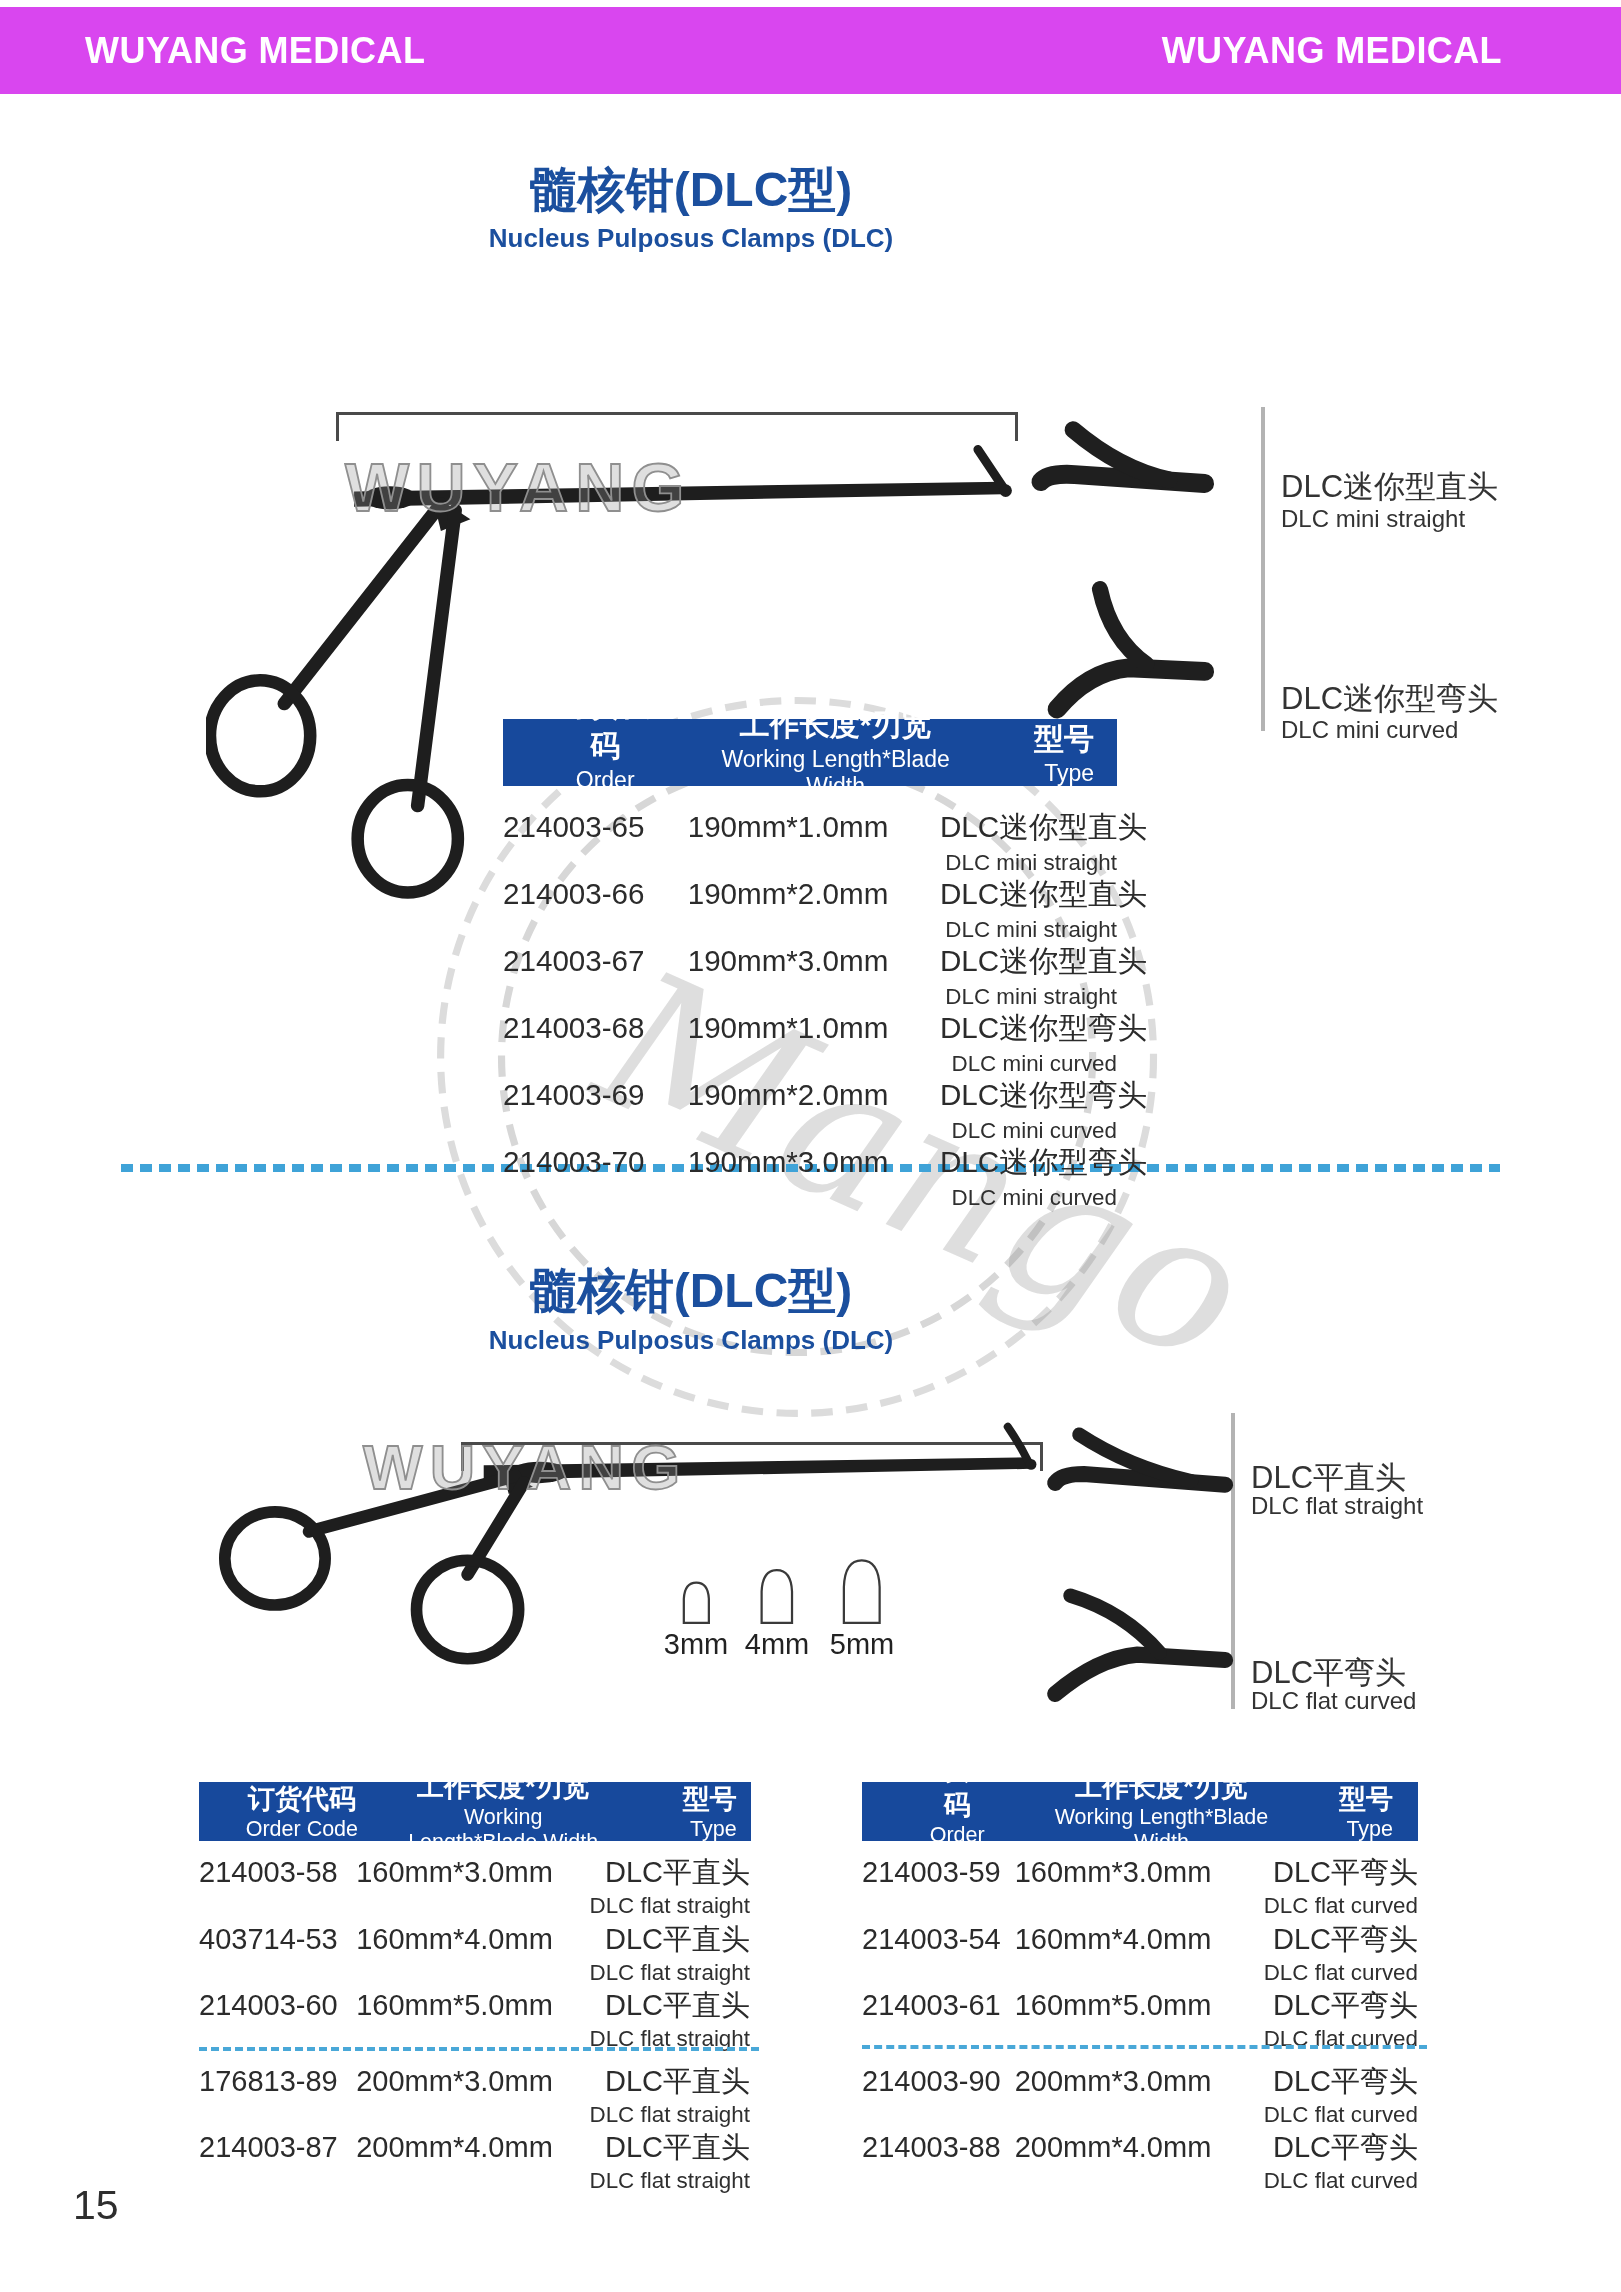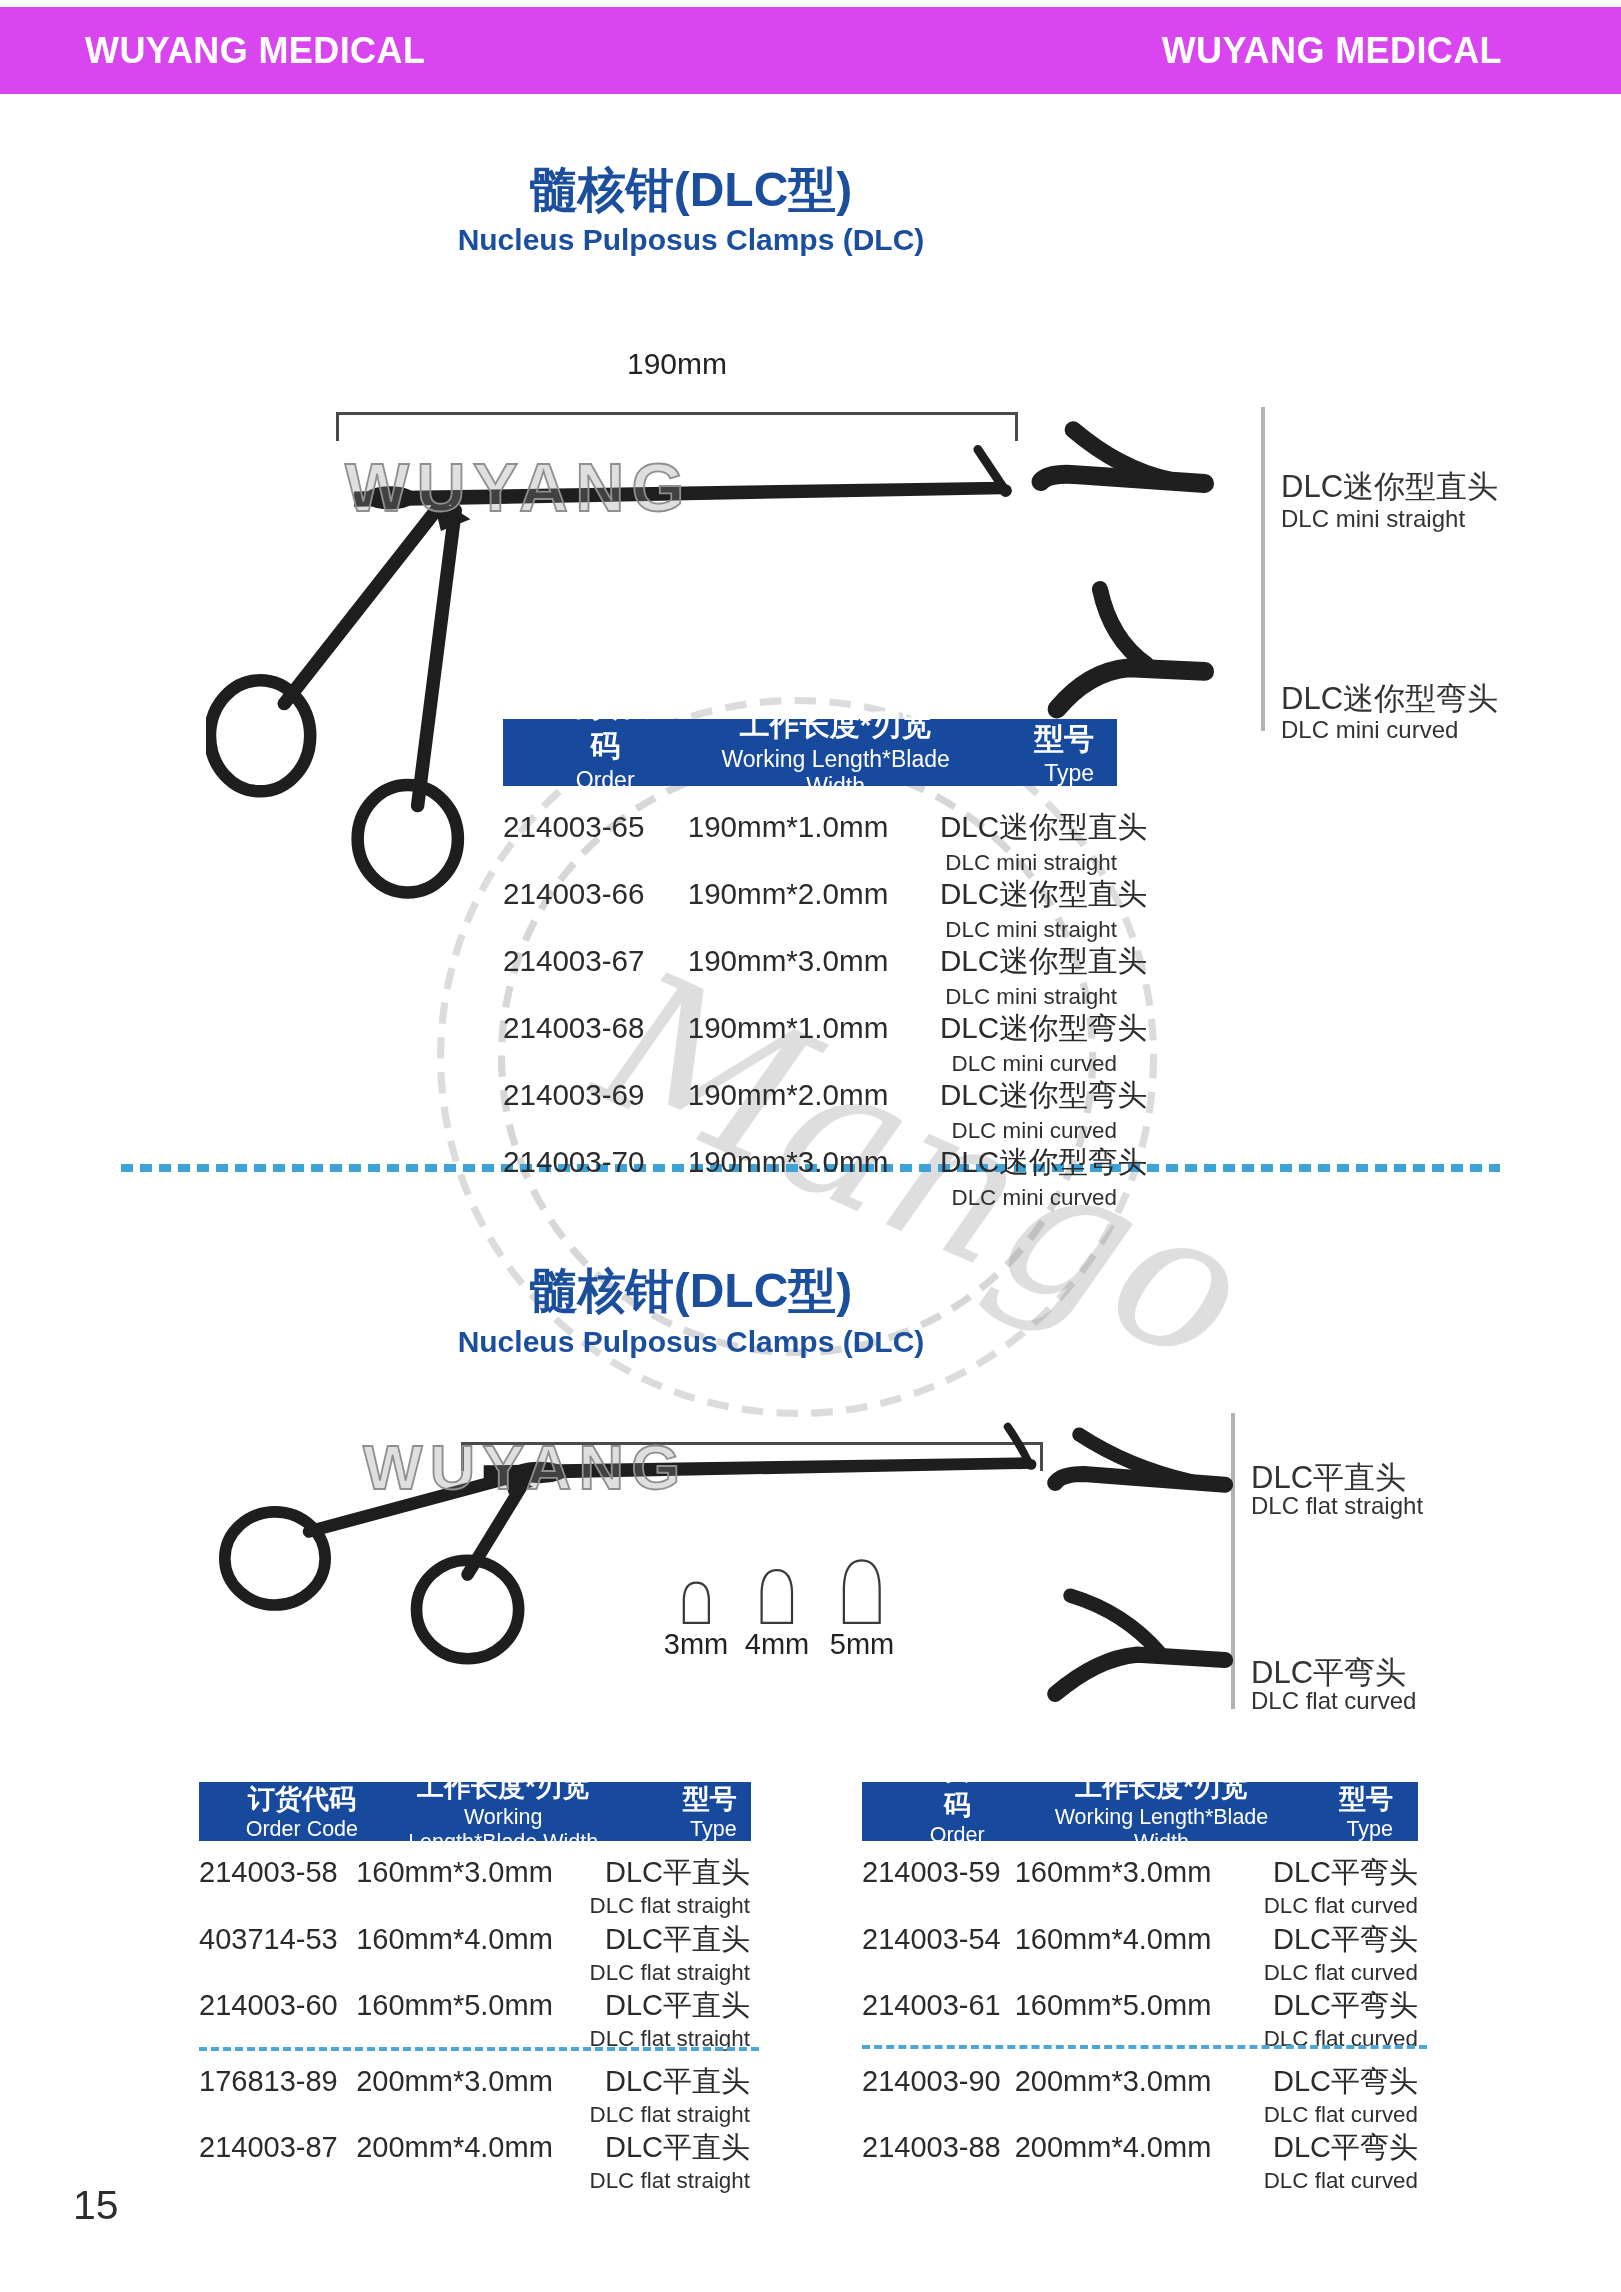--- a/index.html
+++ b/index.html
@@ -5,21 +5,21 @@
   html,body{margin:0;padding:0;background:#fff;}
   .page{position:relative;width:1621px;height:2293px;background:#fff;overflow:hidden;
         font-family:"Liberation Sans","DejaVu Sans",sans-serif;color:#2b2b2b;}
   
   .topbar{position:absolute;left:0;top:7.2px;width:1621px;height:87px;background:#d946ef;}
   .brand{position:absolute;top:50%;transform:translateY(-50%);color:#fff;font-weight:bold;
          font-size:36px;letter-spacing:0.4px;white-space:nowrap;}
   .brand.l{left:85px}.brand.r{right:119px}
   
   .sec-title{position:absolute;left:0;width:1382px;text-align:center;color:#1b4f9e;font-weight:bold;}
-  .t-cn{font-size:48px}.t-en{font-size:30px}
+  .t-cn{font-size:48px}.t-en{font-size:26px}
   #title1-cn{top:158px}#title1-en{top:223px}
   #title2-cn{top:1259px}#title2-en{top:1325px}
   
   .dimline{position:absolute;height:2.7px;background:#4a4a4a;}
   .dimline .tick{position:absolute;width:2.7px;height:29px;background:#4a4a4a;top:0;}
   .dimline .tick.l{left:0}.dimline .tick.r{right:0}
   .dimlabel{position:absolute;font-size:30px;color:#222;text-align:center;}
   #dim1{left:336px;top:412px;width:682px}
   #dim1-label{left:336px;top:347px;width:682px}
   #dim2{left:461px;top:1442px;width:582px}
@@ -106,21 +106,20 @@
   <div class="wm-mango">Mango</div>
 
   <div class="topbar">
     <div class="brand l">WUYANG MEDICAL</div>
     <div class="brand r">WUYANG MEDICAL</div>
   </div>
 
   <div class="sec-title t-cn" id="title1-cn">髓核钳(DLC型)</div>
   <div class="sec-title t-en" id="title1-en">Nucleus Pulposus Clamps (DLC)</div>
 
-  <div class="dimlabel" id="dim1-label">190mm</div>
   <div class="dimline" id="dim1">
     <span class="tick l"></span>
     <span class="tick r"></span>
   </div>
 
   <svg class="draw" style="left:206px;top:385px" width="860" height="537" viewBox="0 0 960 600">
     <g fill="#1e1e1e" stroke="#1e1e1e">
       <path d="M165,119 L890,108 L890,122 L165,136 Z" stroke="none"></path>
       <ellipse cx="205" cy="126" rx="30" ry="13" stroke="none"></ellipse>
       <path d="M890,114 Q878,96 862,72" fill="none" stroke-width="10" stroke-linecap="round"></path>

